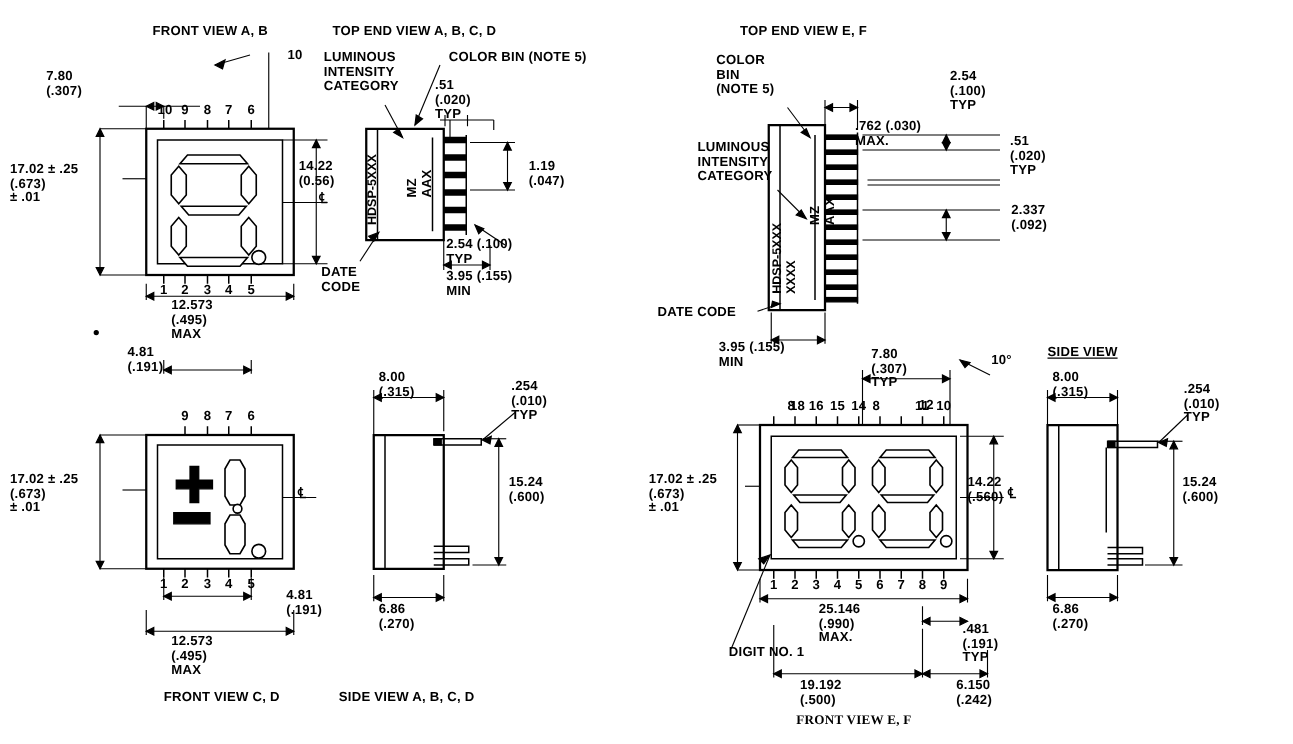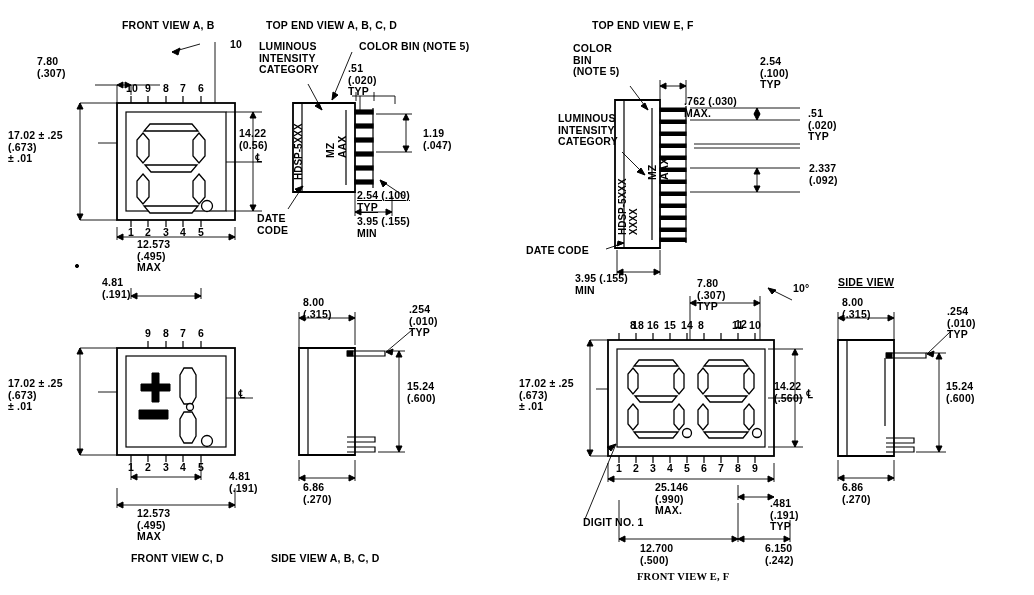--- a/index.html
+++ b/index.html
@@ -516,21 +516,21 @@
 (.495)
 MAX</div>
   <div class="lbl" style="left:102px;top:277px;">4.81
 (.191)</div>
 
   <div class="lbl" style="left:348px;top:63px;">.51
 (.020)
 TYP</div>
   <div class="lbl" style="left:423px;top:128px;">1.19
 (.047)</div>
-  <div class="lbl" style="left:357px;top:190px;text-decoration:underline;">2.54 (.100)
+  <div class="lbl" style="left:357px;top:190px;">2.54 (.100)
 TYP</div>
   <div class="lbl" style="left:357px;top:216px;">3.95 (.155)
 MIN</div>
 
   <div class="lbl" style="left:303px;top:297px;">8.00
 (.315)</div>
   <div class="lbl" style="left:409px;top:304px;">.254
 (.010)
 TYP</div>
   <div class="lbl" style="left:407px;top:381px;">15.24
@@ -568,21 +568,21 @@
 (.673)
 ± .01</div>
   <div class="lbl" style="left:774px;top:381px;">14.22
 (.560)</div>
   <div class="lbl" style="left:655px;top:482px;">25.146
 (.990)
 MAX.</div>
   <div class="lbl" style="left:770px;top:498px;">.481
 (.191)
 TYP</div>
-  <div class="lbl" style="left:640px;top:543px;">12.700
+  <div class="lbl" style="left:640px;top:543px;">19.192
 (.500)</div>
   <div class="lbl" style="left:765px;top:543px;">6.150
 (.242)</div>
 
   <div class="lbl" style="left:842px;top:297px;">8.00
 (.315)</div>
   <div class="lbl" style="left:947px;top:306px;">.254
 (.010)
 TYP</div>
   <div class="lbl" style="left:946px;top:381px;">15.24

